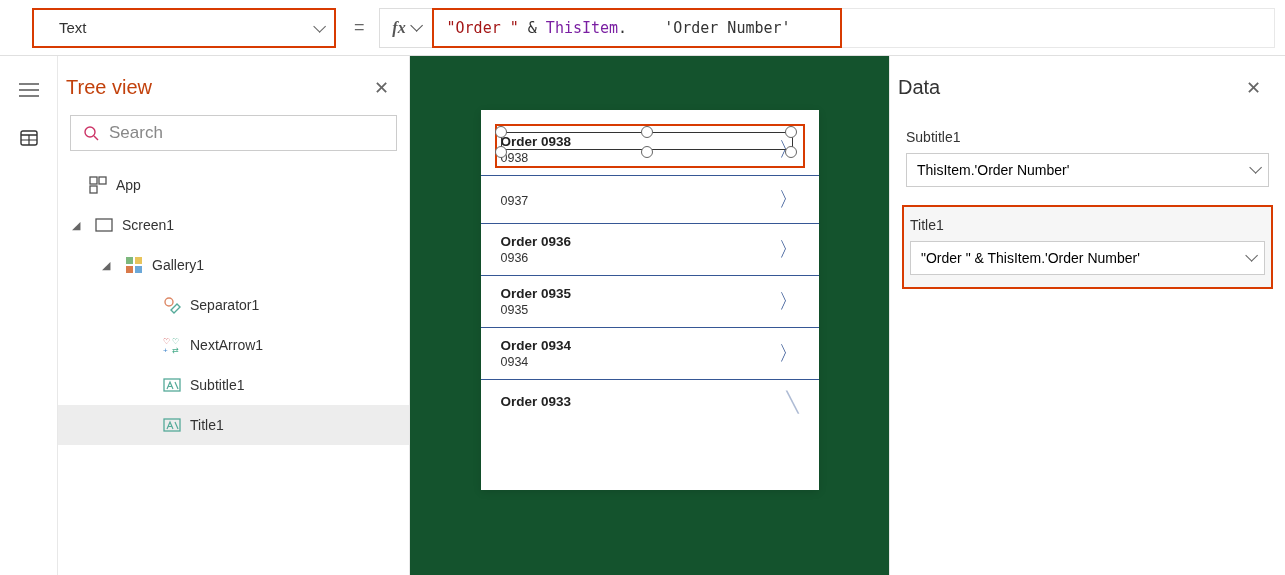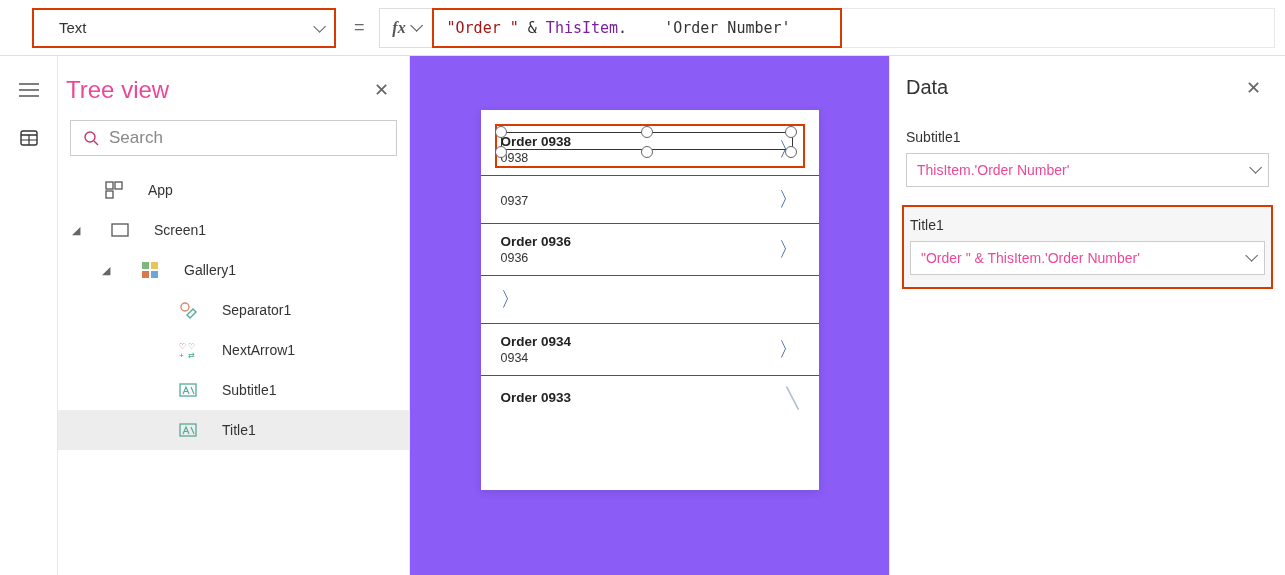--- a/index.html
+++ b/index.html
@@ -101,57 +101,57 @@
       background: #fff;
       display: flex;
       flex-direction: column;
     }
     .tree-header {
       display: flex;
       align-items: center;
       justify-content: space-between;
       padding: 20px 20px 16px 8px;
     }
-    .tree-header h2 { font-size: 24px; font-weight: 400; color: #ec4899; }
+    .tree-header h2 { font-size: 20px; font-weight: 400; color: #c2410c; }
     .tree-header .close-x { font-size: 18px; color: #666; cursor: pointer; }
 
     .search-box {
       margin: 0 12px 14px 12px;
       height: 36px;
       border: 1px solid #ccc;
       display: flex;
       align-items: center;
       padding: 0 12px;
       gap: 10px;
     }
     .search-box .ph { color: #888; font-size: 17px; }
 
     .tree-list { flex: 1; overflow: auto; }
     .tree-item {
       display: flex;
       align-items: center;
       height: 40px;
       padding-left: 8px;
-      gap: 24px;
+      gap: 8px;
       cursor: pointer;
     }
     .tree-item.selected { background: #ededed; }
     .tree-chev { width: 14px; color:#666; font-size:11px; }
     .tree-chev.none { visibility:hidden; }
     .tree-icon { width: 20px; height: 20px; display:flex; align-items:center; justify-content:center; }
     .tree-label { font-size: 14px; color:#333; }
     .indent-0 { padding-left: 8px; }
     .indent-1 { padding-left: 14px; }
     .indent-2 { padding-left: 44px; }
     .indent-3 { padding-left: 82px; }
 
     
     .canvas-area {
       flex: 1;
-      background: #8b5cf6;
+      background: #14532d;
       display: flex;
       justify-content: center;
       padding-top: 54px;
       position: relative;
     }
     .device-frame {
       width: 338px;
       height: 380px;
       background: #fff;
       box-shadow: 0 2px 8px rgba(0,0,0,0.12);
@@ -206,42 +206,42 @@
       width: 396px;
       border-left: 1px solid #e8e8e8;
       background: #fff;
       display: flex;
       flex-direction: column;
     }
     .data-header {
       display: flex;
       align-items: center;
       justify-content: space-between;
-      padding: 20px 24px 18px 16px;
+      padding: 20px 24px 18px 8px;
     }
     .data-header h2 { font-size: 20px; font-weight: 400; }
     .data-header .close-x { font-size: 18px; color:#666; cursor:pointer; }
     .data-field { padding: 12px 16px 14px 16px; }
     .data-field.highlight {
       border: 2px solid #d83b01;
       margin: 4px 12px;
       padding: 10px 6px 12px 6px;
       background: #f6f6f6;
     }
     .data-field .fld-label { font-size: 14px; color:#333; margin-bottom: 8px; }
     .data-field .fld-input {
       height: 34px;
       border: 1px solid #ccc;
       background: #fff;
       display: flex;
       align-items: center;
       padding: 0 10px;
       justify-content: space-between;
     }
-    .data-field .fld-input .val { flex:1; font-size: 14px; color:#ec4899; white-space:nowrap; overflow:hidden; text-overflow:ellipsis;}
+    .data-field .fld-input .val { flex:1; font-size: 14px; color:#000000; white-space:nowrap; overflow:hidden; text-overflow:ellipsis;}
     .data-field .fld-input .chev { color:#666; font-size:12px; }
 
     
     .chev-down::before { content: ""; display:inline-block; width:8px; height:8px; border-right:1.5px solid currentColor; border-bottom:1.5px solid currentColor; transform: rotate(45deg) translateY(-3px); }
 
   </style>
 </head>
 <body>
 
 <div class="formula-bar">
@@ -402,20 +402,24 @@
           <span class="arrow">〉</span>
         </div>
         <div class="gallery-row">
           <div class="row-text">
             <div class="title">Order 0936</div>
             <div class="sub">0936</div>
           </div>
           <span class="arrow">〉</span>
         </div>
         <div class="gallery-row">
+          <div class="row-text">
+            <div class="title">Order 0935</div>
+            <div class="sub">0935</div>
+          </div>
           <span class="arrow">〉</span>
         </div>
         <div class="gallery-row">
           <div class="row-text">
             <div class="title">Order 0934</div>
             <div class="sub">0934</div>
           </div>
           <span class="arrow">〉</span>
         </div>
         <div class="gallery-row last">

